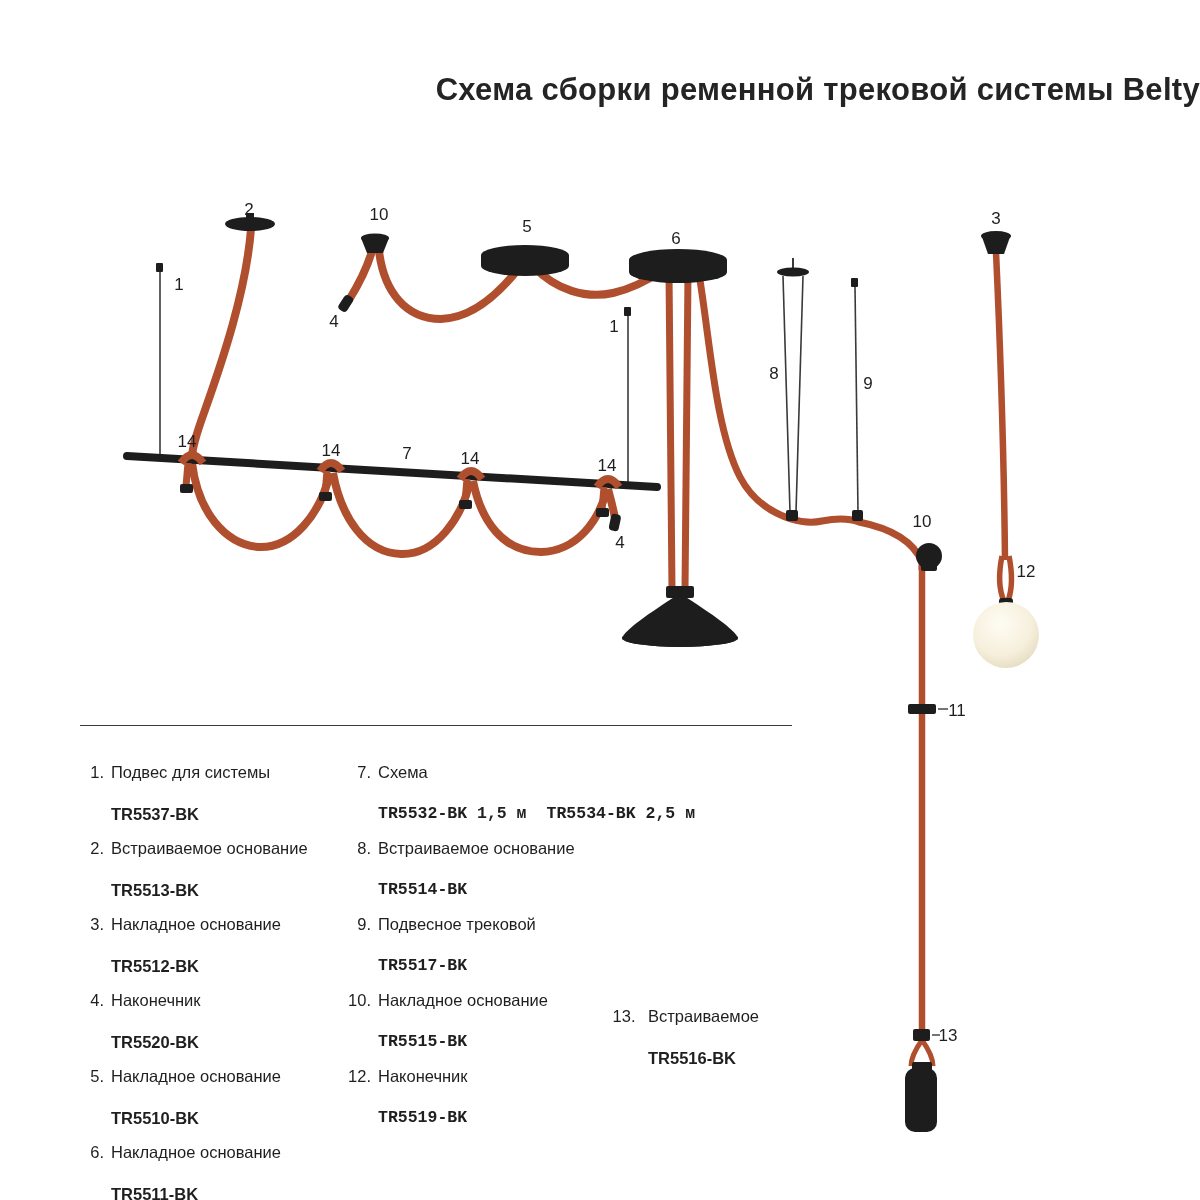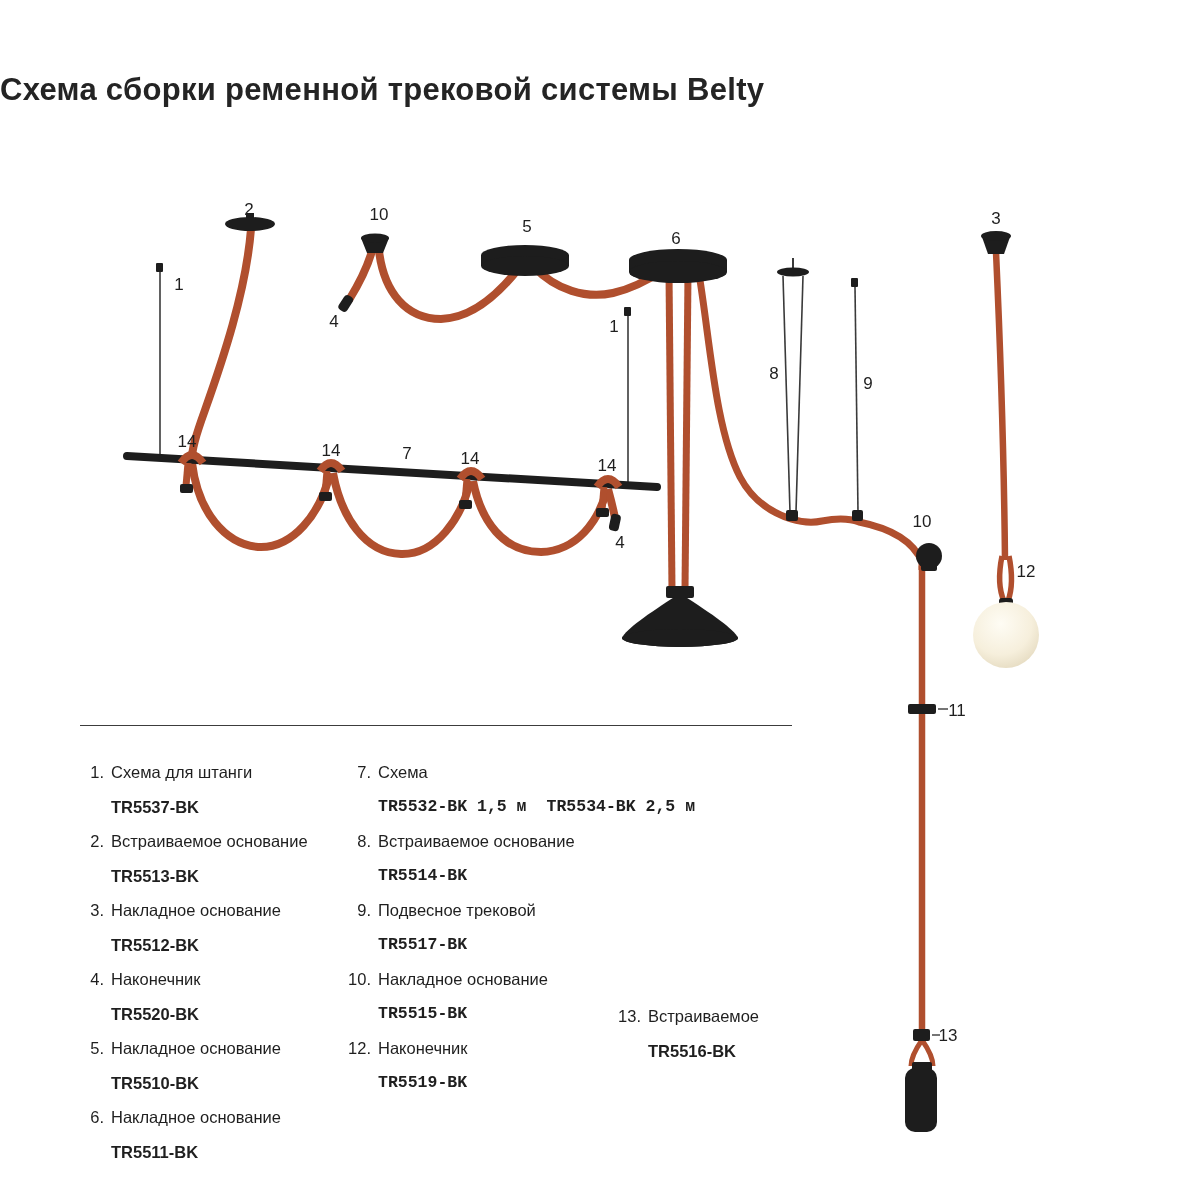--- a/index.html
+++ b/index.html
@@ -5,32 +5,32 @@
   :root{
     --belt:#b04f2e; --component:#1d1d1d; --wire:#3a3a3a; --text:#1f1f1f;
   }
   *{box-sizing:border-box;}
   html,body{margin:0;padding:0;}
   body{
     width:1200px;height:1200px;position:relative;background:#ffffff;
     font-family:"Liberation Sans", sans-serif;color:var(--text);overflow:hidden;
   }
   .title{
-    position:absolute;top:72px;left:0;width:1200px;text-align:left;
+    position:absolute;top:72px;left:0;width:1200px;text-align:right;
     font-size:31px;font-weight:600;letter-spacing:.3px;color:#242424;
   }
   svg.diagram{position:absolute;left:0;top:0;}
   svg text{font-family:"Liberation Sans",sans-serif;font-size:17px;fill:#1f1f1f;text-anchor:middle;}
   .divider{position:absolute;top:725px;left:80px;width:712px;border-top:1.6px solid #3c3c3c;}
   .legend{position:absolute;font-size:16.5px;line-height:21px;}
   .legend-item{margin-bottom:14px;}
   .li-head{display:flex;}
   .num{display:inline-block;text-align:right;margin-right:7px;white-space:nowrap;}
-  .col1 .num{width:24px;} .col2 .num{width:30px;} .col3 .num{width:34px;}
-  .code{font-weight:bold;margin-top:14px;line-height:20px;}
+  .col1 .num{width:24px;} .col2 .num{width:30px;} .col3 .num{width:34px;text-align:center;}
+  .code{font-weight:bold;margin-top:21px;line-height:20px;}
   .col1 .code{margin-left:31px;} .col2 .code{margin-left:37px;font-family:Liberation Mono, monospace;} .col3 .code{margin-left:41px;}
   .code2{margin-left:20px;}
 </style>
 </head>
 <body>
 
 <div class="title">Схема сборки ременной трековой системы Belty</div>
 
 <svg class="diagram" width="1200" height="1200" viewBox="0 0 1200 1200">
   <defs>
@@ -182,21 +182,21 @@
     <text x="948" y="1041">13</text>
   </g>
 </svg>
 
 <div class="divider"></div>
 
 <div class="legend col1" style="left:80px;top:762px;">
   <div class="legend-item">
     <div class="li-head">
         <span class="num">1.</span>
-        <span>Схема для штанги</span>
+        <span>Подвес для системы</span>
       </div>
     <div class="code">TR5537-BK</div>
   </div>
   <div class="legend-item">
     <div class="li-head">
         <span class="num">2.</span>
         <span>Встраиваемое основание</span>
       </div>
     <div class="code">TR5513-BK</div>
   </div>

